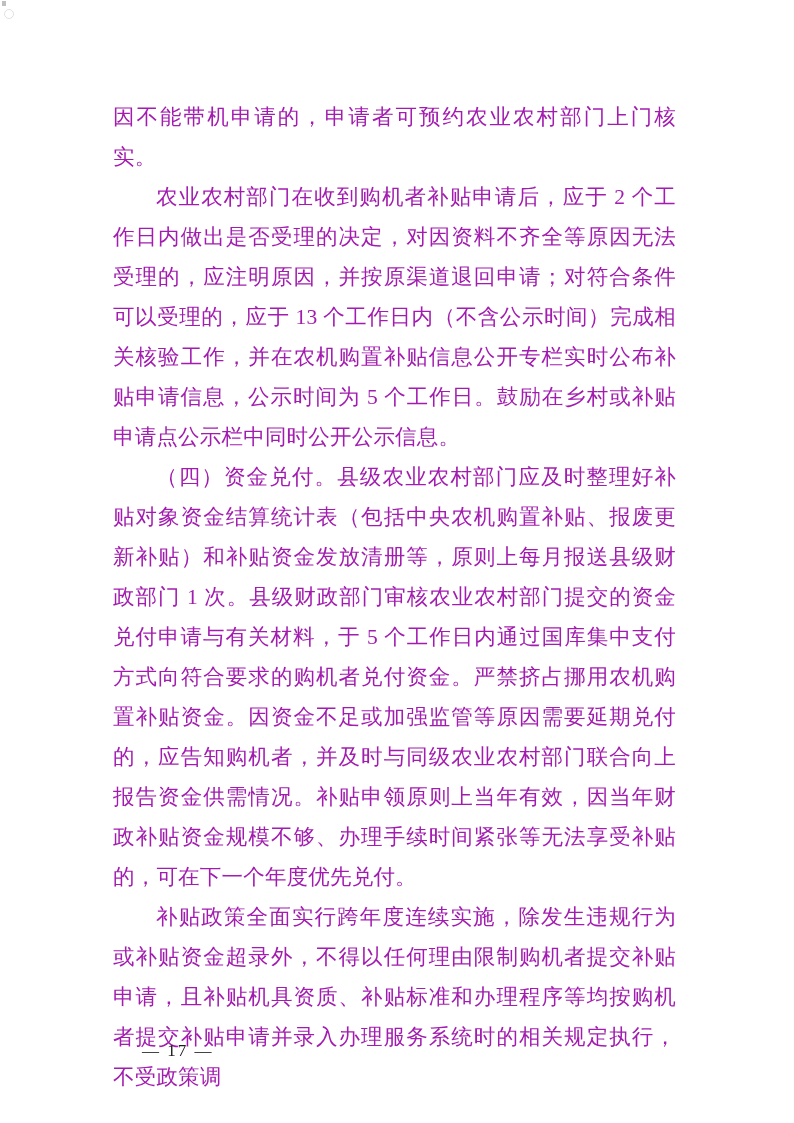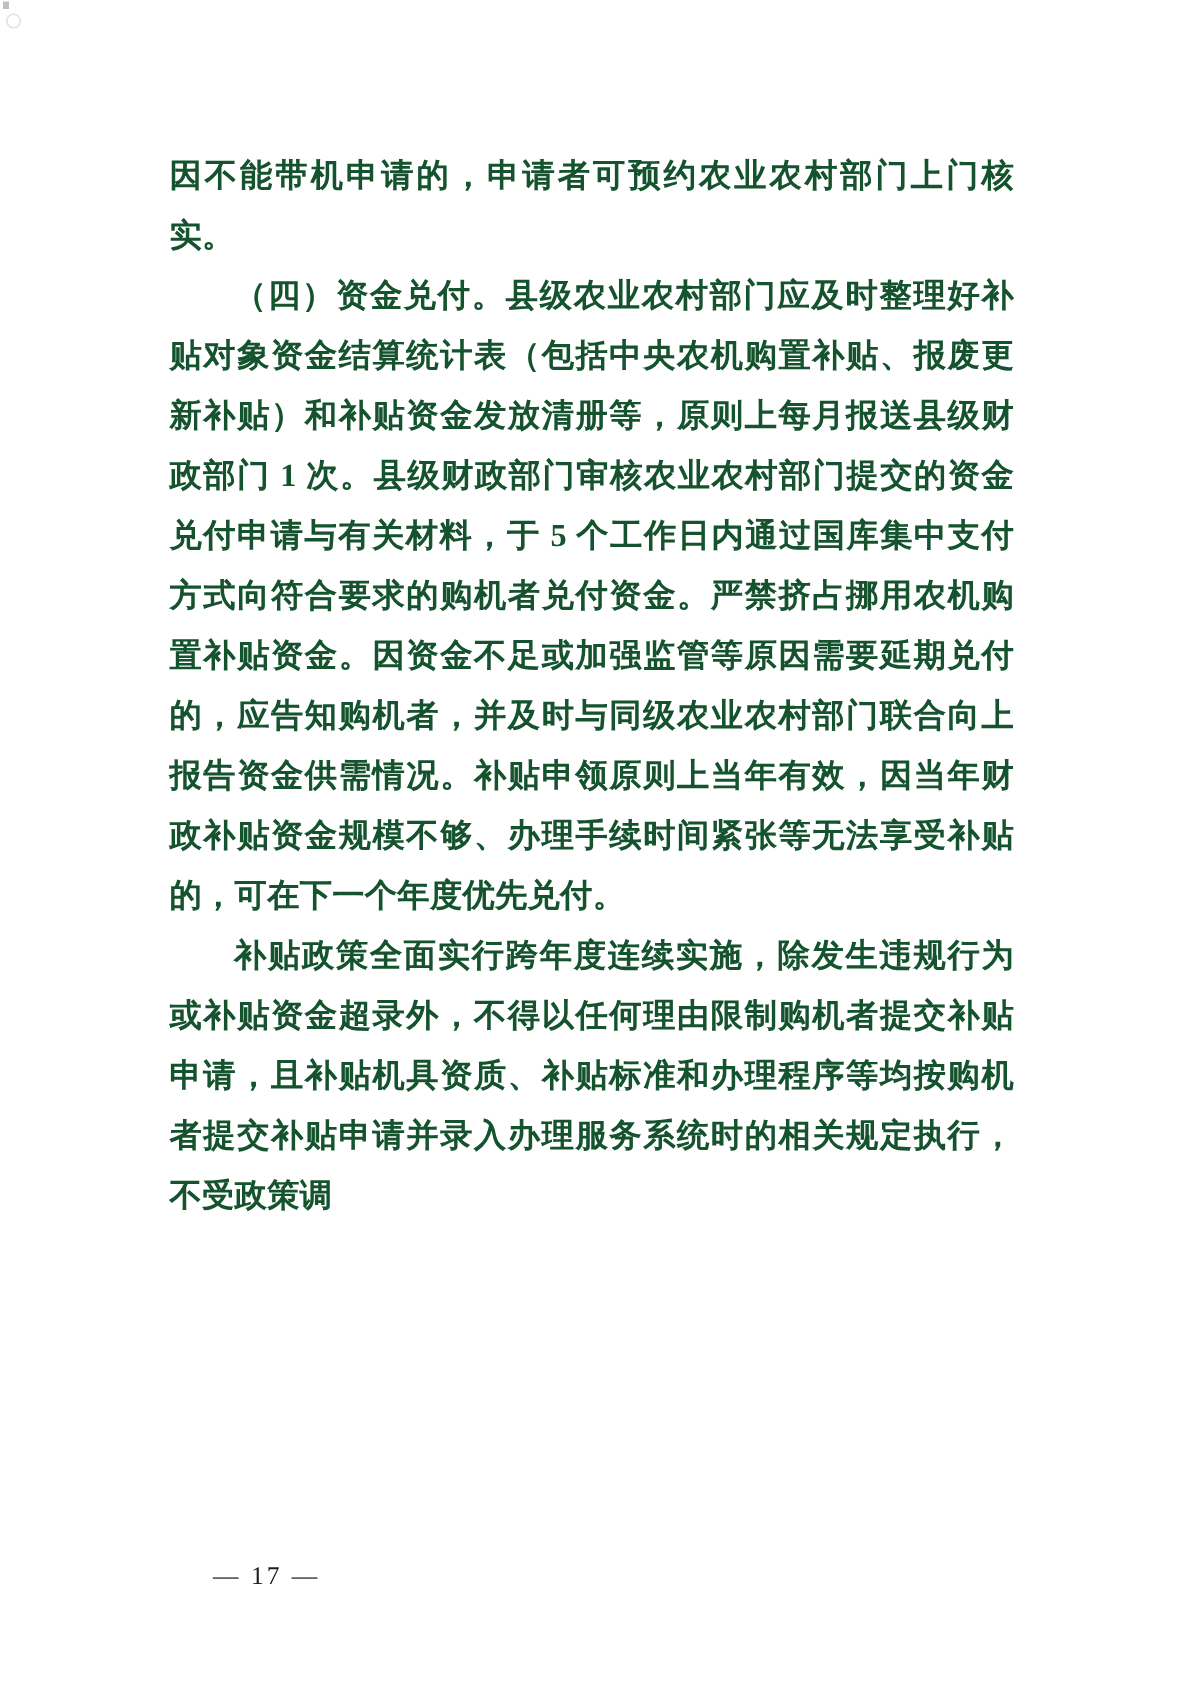--- a/index.html
+++ b/index.html
@@ -26,26 +26,25 @@
     position: absolute;
     left: 113px;
     top: 97px;
     width: 563px;
   }
   .para {
     margin: 0;
     padding: 0;
     font-size: 21.5px;
     line-height: 40px;
-    color: #14532d;
+    color: #a21caf;
     text-align: justify;
     text-justify: inter-ideograph;
     letter-spacing: 0.2px;
     word-break: normal;
-    font-weight: bold;
   }
   .para.indent {
     text-indent: 2em;
   }
   .page-number {
     position: absolute;
     left: 142px;
     top: 1040px;
     font-size: 17px;
     line-height: 22px;
@@ -77,19 +76,20 @@
 </head>
 <body>
 
 <div class="page">
 
   <span class="artifact-dot"></span>
   <span class="artifact-ring"></span>
 
   <div class="content">
     <p class="para">因不能带机申请的，申请者可预约农业农村部门上门核实。</p>
+    <p class="para indent">农业农村部门在收到购机者补贴申请后，应于 2 个工作日内做出是否受理的决定，对因资料不齐全等原因无法受理的，应注明原因，并按原渠道退回申请；对符合条件可以受理的，应于 13 个工作日内（不含公示时间）完成相关核验工作，并在农机购置补贴信息公开专栏实时公布补贴申请信息，公示时间为 5 个工作日。鼓励在乡村或补贴申请点公示栏中同时公开公示信息。</p>
     <p class="para indent">（四）资金兑付。县级农业农村部门应及时整理好补贴对象资金结算统计表（包括中央农机购置补贴、报废更新补贴）和补贴资金发放清册等，原则上每月报送县级财政部门 1 次。县级财政部门审核农业农村部门提交的资金兑付申请与有关材料，于 5 个工作日内通过国库集中支付方式向符合要求的购机者兑付资金。严禁挤占挪用农机购置补贴资金。因资金不足或加强监管等原因需要延期兑付的，应告知购机者，并及时与同级农业农村部门联合向上报告资金供需情况。补贴申领原则上当年有效，因当年财政补贴资金规模不够、办理手续时间紧张等无法享受补贴的，可在下一个年度优先兑付。</p>
     <p class="para indent">补贴政策全面实行跨年度连续实施，除发生违规行为或补贴资金超录外，不得以任何理由限制购机者提交补贴申请，且补贴机具资质、补贴标准和办理程序等均按购机者提交补贴申请并录入办理服务系统时的相关规定执行，不受政策调</p>
   </div>
 
   <div class="page-number">— 17 —</div>
 
 </div>
 
 </body></html>

